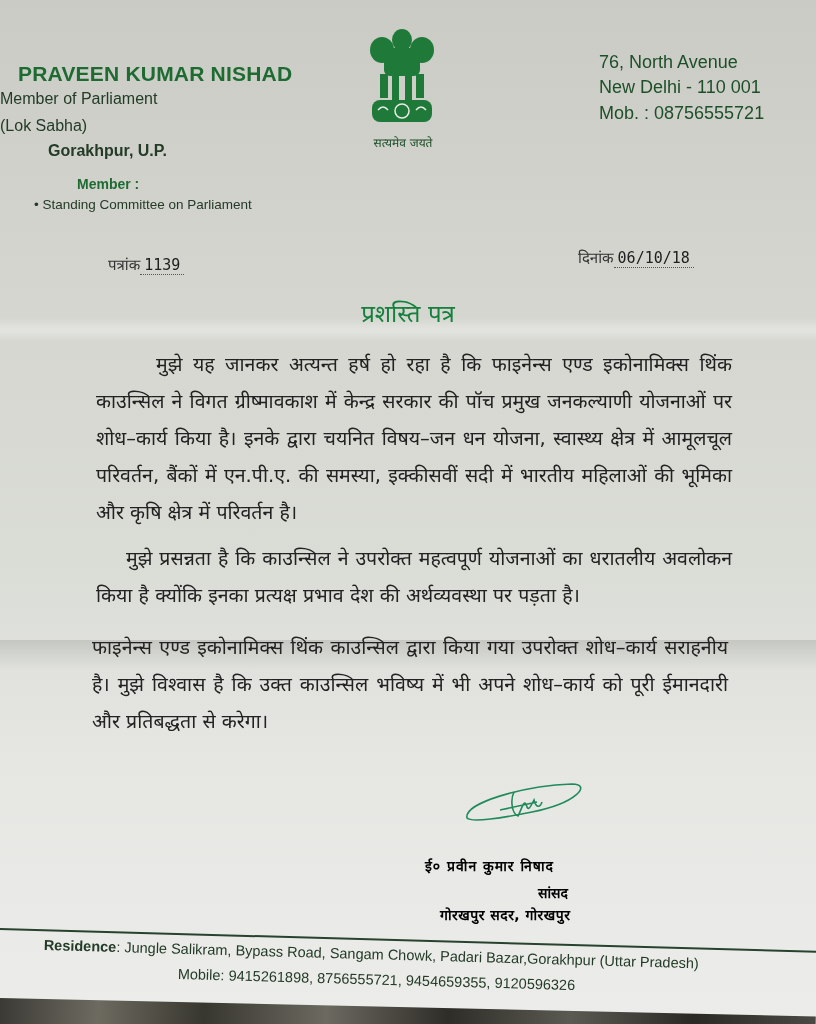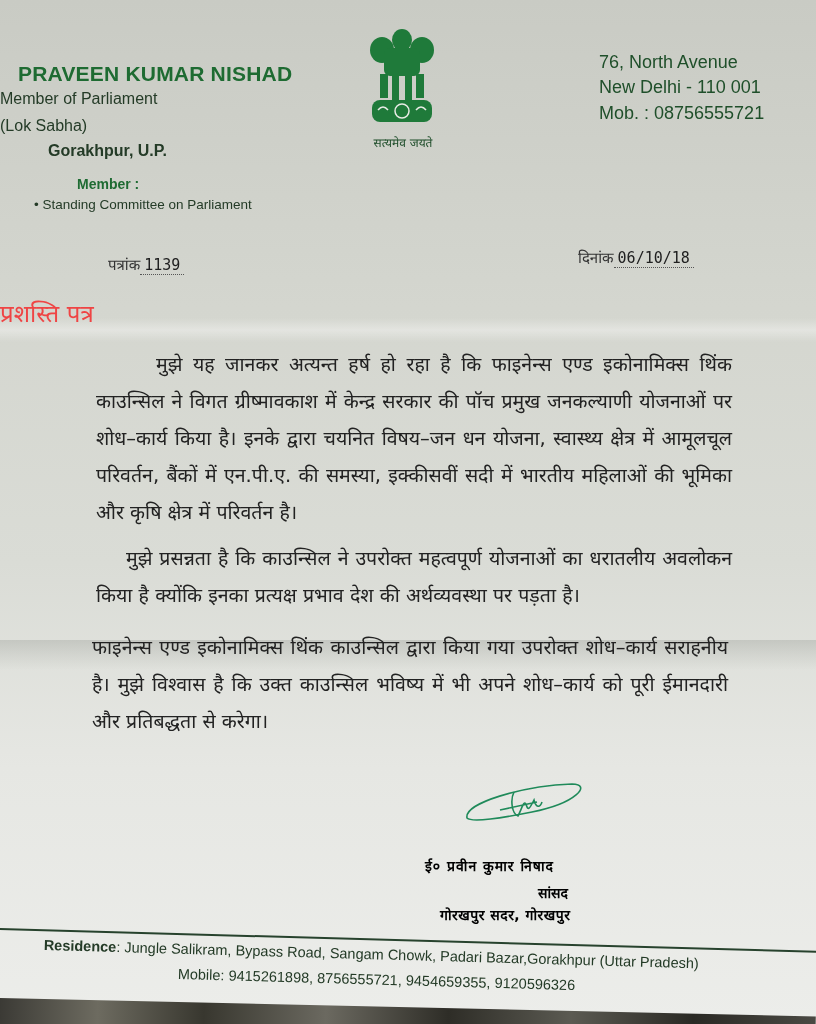--- a/index.html
+++ b/index.html
@@ -15,21 +15,21 @@
   .hl1{top:90px;} .hl2{top:117px;} .hl3{top:142px;font-weight:bold;padding-left:48px;}
   .memlabel{left:32px;top:176px;font-weight:bold;font-size:14px;color:#1e6b32;margin-left:45px;}
   .memitem{left:34px;top:197px;font-size:13.5px;color:#243b27;}
   .addr{left:575px;font-size:18px;color:#1f4f2a;margin-left:24px;}
   .a1{top:52px;} .a2{top:77px;} .a3{top:103px;}
   .emblem{left:362px;top:24px;width:80px;height:108px;}
   .motto{left:358px;top:134px;width:90px;text-align:center;font-size:12px;color:#1e4d2a;font-family:"DejaVu Sans",sans-serif;}
   .ref{left:108px;top:254px;font-size:15px;color:#333;font-family:"DejaVu Sans",sans-serif;}
   .ref .hand,.date .hand{font-family:"DejaVu Sans Mono",monospace;font-size:15px;color:#202020;border-bottom:1px dotted #555;padding:0 4px;}
   .date{left:578px;top:247px;font-size:15px;color:#333;font-family:"DejaVu Sans",sans-serif;}
-  .title{left:0;width:816px;top:296px;font-size:24px;color:#ef4444;font-family:"DejaVu Sans",sans-serif;}
+  .title{left:0;width:816px;top:296px;text-align:center;font-size:24px;color:#15803d;font-family:"DejaVu Sans",sans-serif;}
   .para{left:96px;width:636px;font-size:19.5px;line-height:37px;color:#222;text-align:justify;font-family:"DejaVu Sans",sans-serif;}
   .p1{top:346px;text-indent:60px;}
   .p2{top:540px;text-indent:30px;}
   .p3{top:612px;left:92px;margin-top:17px;}
   .sig{left:462px;top:778px;width:130px;height:55px;}
   .sname{font-family:"DejaVu Sans",sans-serif;color:#000000;font-weight:bold;font-size:14px;}
   .s1{left:425px;top:856px;letter-spacing:1px;}
   .s2{left:538px;top:883px;text-align:center;}
   .s3{left:440px;top:905px;letter-spacing:.5px;}
   .rule{left:0;top:928px;width:840px;height:2px;background:#27422d;transform:rotate(1.6deg);transform-origin:0 0;}

